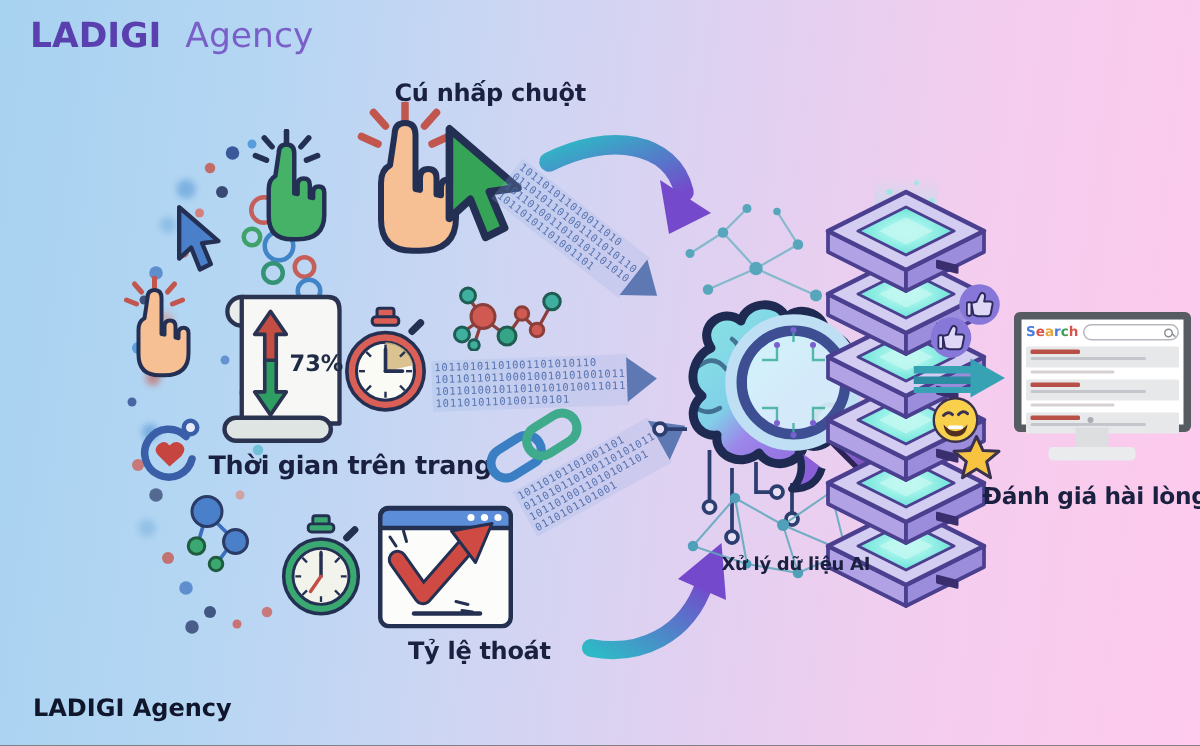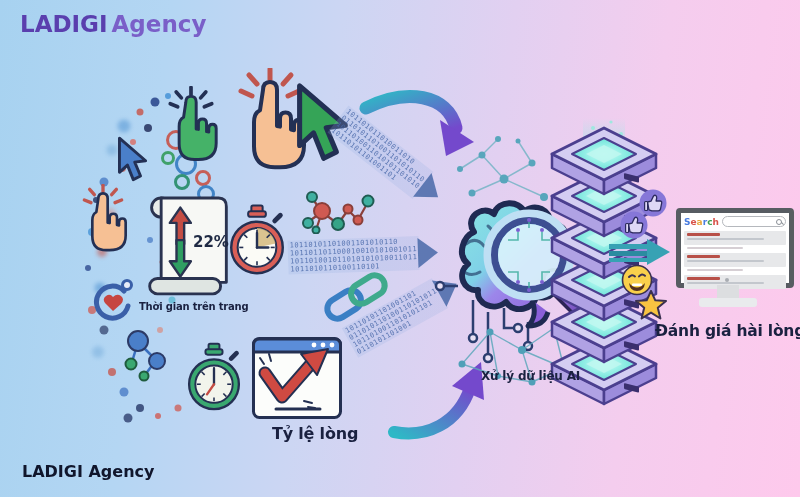--- a/index.html
+++ b/index.html
@@ -6,21 +6,21 @@
   #stage{position:relative;width:800px;height:497px;overflow:hidden;
     font-family:"DejaVu Sans",sans-serif;
     background:linear-gradient(97deg,#a7d2f0 0%,#b4d6f3 20%,#ccd6f3 40%,#e2d0f1 60%,#f4cdee 78%,#fec9ec 100%);}
   .abs{position:absolute;}
   .label{position:absolute;font-weight:bold;color:#1a2140;white-space:nowrap;letter-spacing:-0.2px;}
   .dot{position:absolute;border-radius:50%;transform:translate(-50%,-50%);}
   .dot.ring{background:transparent !important;border:3px solid;}
   
   #logo-top{position:absolute;left:20px;top:11px;font-size:23px;}
   #logo-top .p1{font-weight:800;color:#5a3fae;}
-  #logo-top .p2{font-weight:700;color:#7a5fc8;margin-left:4px;}
+  #logo-top .p2{font-weight:400;color:#7a5fc8;margin-left:16px;}
   #footer-logo{position:absolute;left:22px;top:462px;font-size:16px;font-weight:bold;color:#10162c;}
   
   .binArrow{position:absolute;display:flex;align-items:center;}
   .binLines{display:flex;flex-direction:column;background:linear-gradient(rgba(150,175,225,.22),rgba(150,175,225,.22));padding:1px 2px;}
   .binLines span{font-family:"DejaVu Sans Mono",monospace;font-size:7px;line-height:8px;letter-spacing:.5px;color:rgba(72,104,168,.88);white-space:nowrap;}
   .binHead{width:0;height:0;border-left:20px solid rgba(72,104,168,.85);border-top:15px solid transparent;border-bottom:15px solid transparent;margin-left:-1px;}
   
   #monitor{position:absolute;left:676px;top:208px;width:118px;height:106px;}
   #monitor .frame{position:absolute;left:0;top:0;width:102px;height:67px;background:#fff;border:5px solid #575c62;border-radius:4px;padding:3px 3px 0 3px;}
   #monitor .searchRow{display:flex;align-items:center;gap:3px;justify-content:center;}
@@ -120,29 +120,30 @@
       <line x1="22" y1="28" x2="11" y2="23"></line>
         <line x1="58" y1="28" x2="69" y2="23"></line>
     </g>
     <path d="M33 22 q0-8 7-8 t7 8 v36 l3 .6 v-8 q0-6 5.5-6 t5.5 6 v11 l3 .6 v-5 q0-5.5 5-5.5 t5 5.5 v20 q0 22 -24 22 h-5 q-21 0 -21 -21 v-24 q0-9 6-12 z" fill="#f6c094" stroke="#233054" stroke-width="4" stroke-linejoin="round"></path>
   </svg>
 
   <svg class="abs" style="left:292px;top:82px;" width="66" height="84" viewBox="0 0 52 66">
     <path d="M6 3 L6 50 L17 40 L25 60 L35 55 L27 36 L42 34 Z" fill="#35a457" stroke="#233054" stroke-width="4" stroke-linejoin="round"></path>
   </svg>
 
+  <div class="label" style="left:263px;top:52px;font-size:16px;">Cú nhấp chuột</div>
 
   <svg class="abs" style="left:142px;top:190px;" width="92" height="108" viewBox="0 0 96 112">
     <circle cx="20" cy="18" r="10" fill="#e8ecea" stroke="#2a3350" stroke-width="3"></circle>
     <path d="M20 8 h60 q8 0 8 9 v79 h-68 z" fill="#f7f8f5" stroke="#2a3350" stroke-width="3" stroke-linejoin="round"></path>
     <rect x="8" y="92" width="74" height="16" rx="8" fill="#dfe5e2" stroke="#2a3350" stroke-width="3"></rect>
     <path d="M40 18 l-11 16 h7 v22 h8 v-22 h7 z" fill="#c44d44" stroke="#2a3350" stroke-width="2.5" stroke-linejoin="round"></path>
     <path d="M40 90 l-11 -16 h7 v-22 h8 v22 h7 z" fill="#2f9e62" stroke="#2a3350" stroke-width="2.5" stroke-linejoin="round"></path>
   </svg>
-  <div id="time-value">22%</div>
+  <div id="time-value">73%</div>
 
   <svg class="abs" style="left:228px;top:202px;" width="58" height="78" viewBox="0 0 72 92">
     <rect x="29" y="2" width="14" height="8" rx="2" fill="#d95f57" stroke="#243052" stroke-width="2.5"></rect>
     <rect x="25" y="9" width="22" height="7" rx="3" fill="#d95f57" stroke="#243052" stroke-width="2.5"></rect>
     <line x1="58" y1="21" x2="65" y2="14" stroke="#243052" stroke-width="6" stroke-linecap="round"></line>
     <circle cx="36" cy="54" r="32" fill="#d95f57" stroke="#243052" stroke-width="3"></circle>
     <circle cx="36" cy="54" r="24" fill="#fbfbf6" stroke="#243052" stroke-width="2.5"></circle>
     <path d="M36 54 L36 30 A24 24 0 0 1 59 49 Z" fill="#d4b87e" opacity=".85"></path>
     <g stroke="#243052" stroke-width="2">
       <line x1="36" y1="32" x2="36" y2="37"></line>
@@ -150,21 +151,21 @@
       <line x1="14" y1="54" x2="19" y2="54"></line>
         <line x1="53" y1="54" x2="58" y2="54"></line>
       <line x1="20" y1="38" x2="24" y2="42"></line>
         <line x1="48" y1="66" x2="52" y2="70"></line>
       <line x1="20" y1="70" x2="24" y2="66"></line>
         <line x1="48" y1="42" x2="52" y2="38"></line>
     </g>
     <line x1="36" y1="54" x2="36" y2="36" stroke="#243052" stroke-width="3" stroke-linecap="round"></line>
     <line x1="36" y1="54" x2="50" y2="54" stroke="#243052" stroke-width="3" stroke-linecap="round"></line>
   </svg>
-  <div class="label" style="left:139px;top:301px;font-size:10px;">Thời gian trên trang</div>
+  <div class="label" style="left:139px;top:301px;font-size:17px;">Thời gian trên trang</div>
 
   <svg class="abs" style="left:92px;top:276px;" width="42" height="46" viewBox="0 0 42 46">
     <path d="M32 15 A16 16 0 1 0 36 30" fill="none" stroke="#3a5fa8" stroke-width="5" stroke-linecap="round"></path>
     <circle cx="35" cy="9" r="4.5" fill="#e8ecf8" stroke="#3a5fa8" stroke-width="3"></circle>
     <path d="M21 35 l-8 -8 q-3 -4 1 -7 t7 1 q4 -4 8 -1 t0 8 z" fill="#c64540"></path>
   </svg>
 
   <svg class="abs" style="left:122px;top:330px;" width="48" height="52" viewBox="0 0 48 52">
     <g stroke="#3a6fbf" stroke-width="2.5">
         <line x1="16" y1="12" x2="34" y2="30"></line>
@@ -203,21 +204,21 @@
     <circle cx="62" cy="8" r="2.4" fill="#fff"></circle>
       <circle cx="71" cy="8" r="2.4" fill="#fff"></circle>
       <circle cx="80" cy="8" r="2.4" fill="#fff"></circle>
     <path d="M13 36 L30 60 L58 28" fill="none" stroke="#243052" stroke-width="13" stroke-linejoin="round" stroke-linecap="round"></path>
     <path d="M13 36 L30 60 L58 28" fill="none" stroke="#cf4a42" stroke-width="9" stroke-linejoin="round" stroke-linecap="round"></path>
     <polygon points="49,17 76,12 65,38" fill="#cf4a42" stroke="#243052" stroke-width="2" stroke-linejoin="round"></polygon>
     <path d="M12 27 l-4 -6 M19 24 l-2 -7" stroke="#243052" stroke-width="2" stroke-linecap="round"></path>
     <path d="M52 64 l8 2 M56 70 l7 1" stroke="#243052" stroke-width="2" stroke-linecap="round"></path>
     <line x1="24" y1="72" x2="68" y2="72" stroke="#243052" stroke-width="3" stroke-linecap="round"></line>
   </svg>
-  <div class="label" style="left:272px;top:424px;font-size:16px;">Tỷ lệ lòng</div>
+  <div class="label" style="left:272px;top:424px;font-size:16px;">Tỷ lệ thoát</div>
 
   <svg class="abs" style="left:300px;top:186px;" width="76" height="48" viewBox="0 0 76 48">
     <g stroke="#8a3f3a" stroke-width="2.2">
       <line x1="22" y1="26" x2="12" y2="12"></line>
         <line x1="22" y1="26" x2="8" y2="36"></line>
         <line x1="22" y1="26" x2="16" y2="44"></line>
       <line x1="22" y1="26" x2="38" y2="38"></line>
         <line x1="38" y1="38" x2="48" y2="24"></line>
         <line x1="48" y1="24" x2="58" y2="34"></line>
         <line x1="58" y1="34" x2="68" y2="16"></line>

